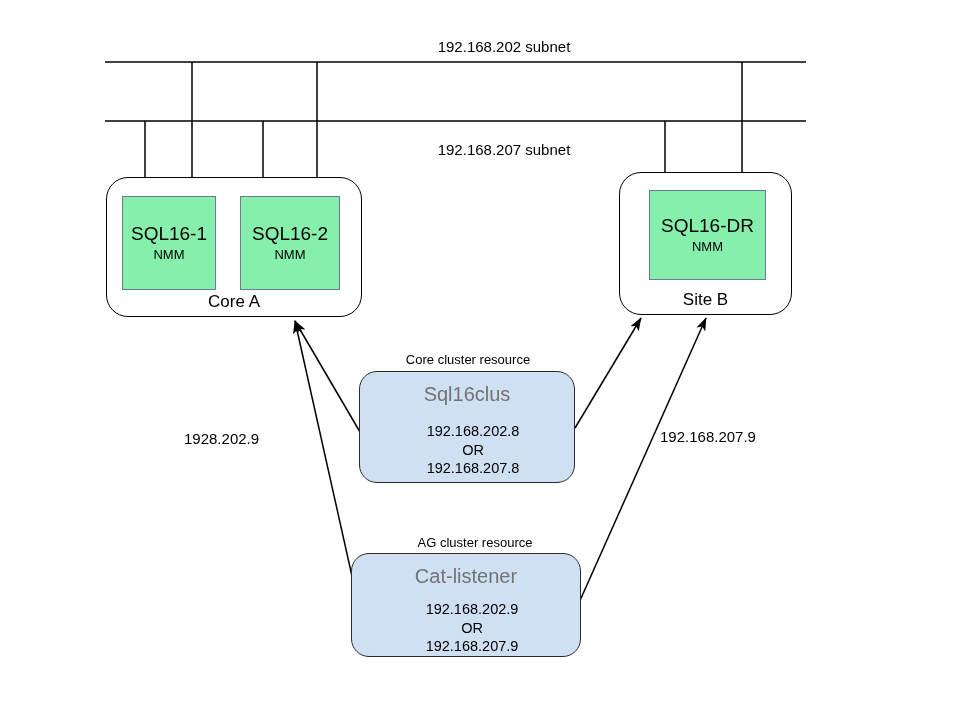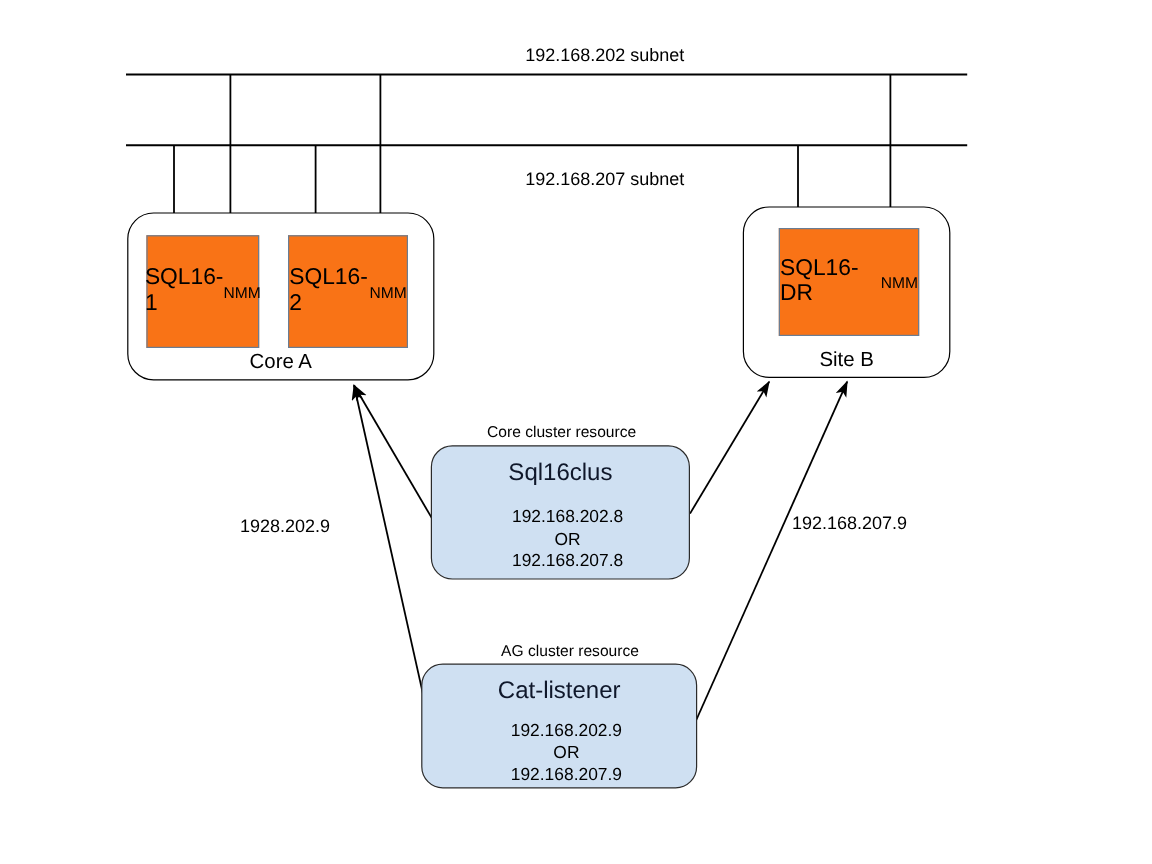--- a/index.html
+++ b/index.html
@@ -52,25 +52,25 @@
     left: 0;
     right: 0;
     bottom: 4px;
     text-align: center;
     font-size: 17px;
     color: #000;
   }
   
   .server {
     position: absolute;
-    background: #f97316;
+    background: #86efac;
     border: 1px solid #6a7d93;
     box-sizing: border-box;
     display: flex;
-    flex-direction: row;
+    flex-direction: column;
     align-items: center;
     justify-content: center;
   }
   .server-name {
     font-size: 19px;
     color: #000;
     line-height: 1.1;
   }
   .server-sub {
     font-size: 13px;
@@ -82,21 +82,21 @@
   .resource {
     position: absolute;
     background: #cfe0f2;
     border: 1.4px solid #2b2b2b;
     border-radius: 18px;
     box-sizing: border-box;
     text-align: center;
   }
   .resource-title {
     font-size: 20px;
-    color: #0f172a;
+    color: #737373;
     margin-top: 10px;
     line-height: 1.2;
   }
   .resource-ips {
     font-size: 14.5px;
     color: #000;
     margin-top: 16px;
     line-height: 1.28;
     padding-left: 12px;
   }
@@ -189,17 +189,17 @@
 
   <div class="resource" style="left:351px; top:553px; width:230px; height:104px;">
     <div class="resource-title">Cat-listener</div>
     <div class="resource-ips" style="margin-top:12px;">
       <div>192.168.202.9</div>
       <div>OR</div>
       <div>192.168.207.9</div>
     </div>
   </div>
 
-  <div class="ip-note" style="left:200px; top:430px;">1928.202.9</div>
+  <div class="ip-note" style="left:184px; top:430px;">1928.202.9</div>
 
   <div class="ip-note" style="left:660px; top:428px;">192.168.207.9</div>
 
 </div>
 
 </body></html>

